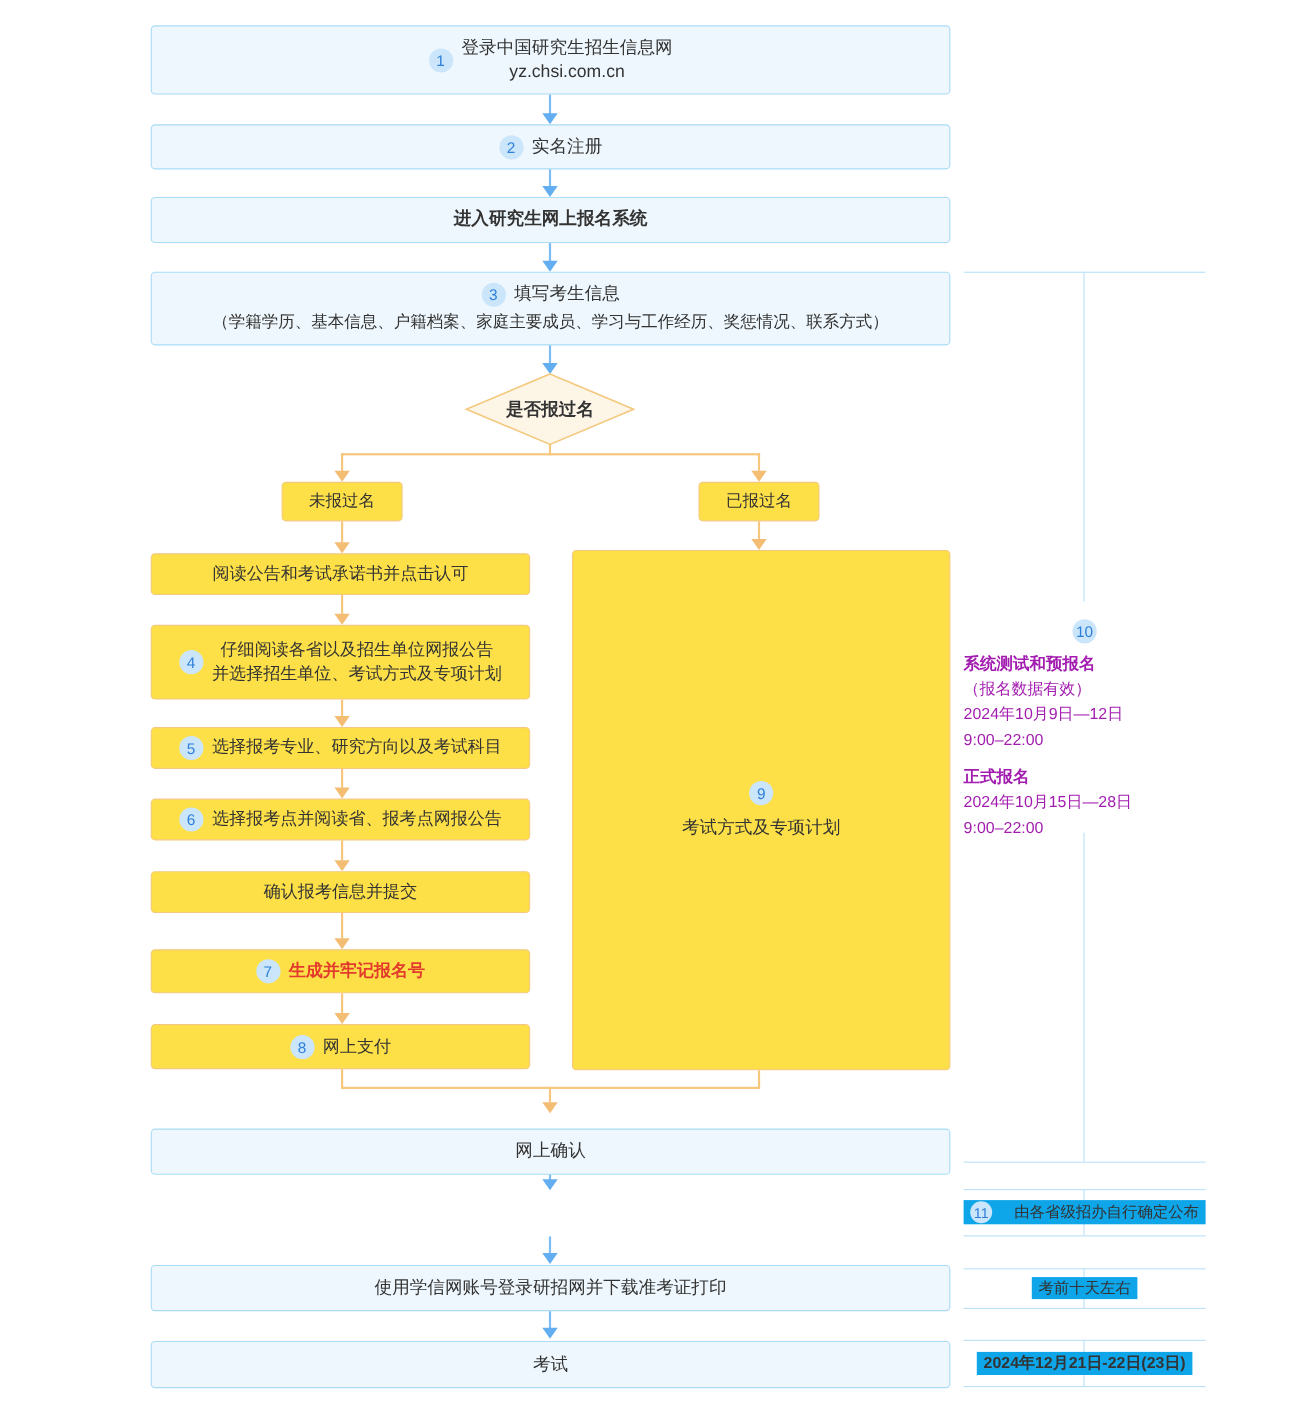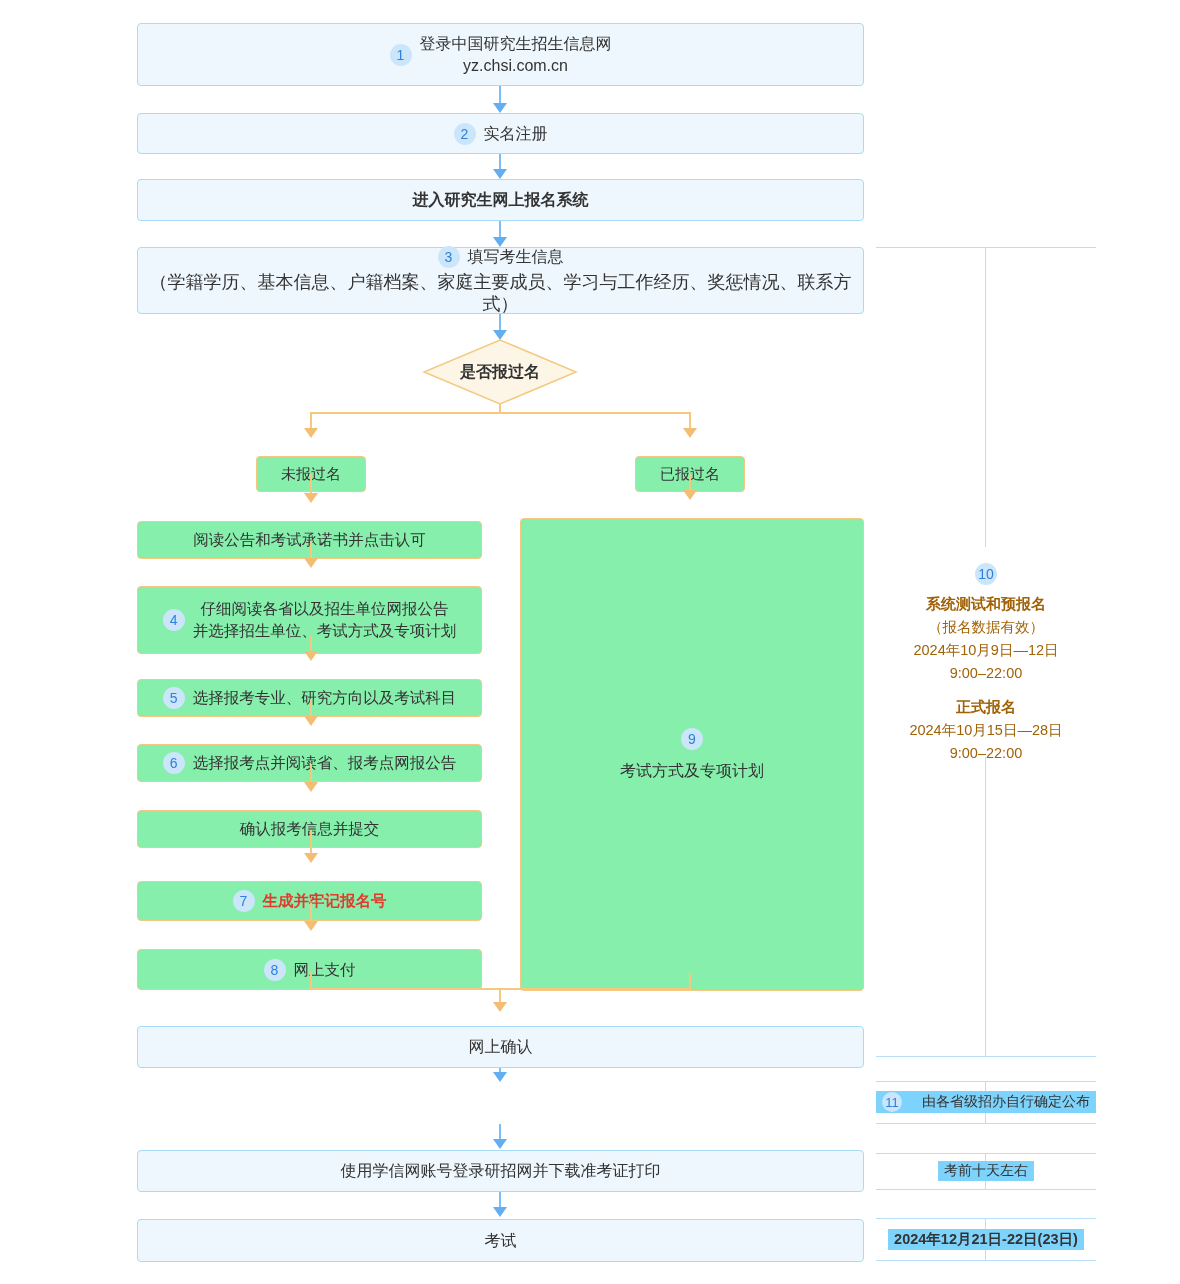--- a/index.html
+++ b/index.html
@@ -4,47 +4,47 @@
 <style>
   * { margin:0; padding:0; box-sizing:border-box; }
   html,body { background:#fff; }
   #canvas {
     position:relative; width:1180px; height:1284px; background:#fff;
     font-family:"Liberation Sans","DejaVu Sans",sans-serif; color:#333;
   }
   .bx { position:absolute; border-radius:4px; display:flex; align-items:center;
         justify-content:center; font-size:16px; line-height:22px; text-align:center; }
   .bx-blue   { background:#eef7fd; border:1px solid #a9dbf6; }
-  .bx-orange { background:#86efac; border:1px solid #f4c97f;margin-top:18px; }
+  .bx-orange { background:#fde047; border:1px solid #f4c97f; }
   .badge { display:inline-flex; align-items:center; justify-content:center;
            width:22px; height:22px; border-radius:50%; background:#cbe5fb;
            color:#2f80d9; font-size:14px; flex:0 0 auto; }
   .badge.sm { width:20px; height:20px; font-size:13px; }
   .row { display:flex; align-items:center; justify-content:center; gap:8px; }
   .stem { position:absolute; width:2px; }
   .stem.b { background:#7cbdf3; }
   .stem.o { background:#f6c77d; }
   .head { position:absolute; width:0; height:0;
           border-left:7px solid transparent; border-right:7px solid transparent; }
   .head.b { border-top:10px solid #62aef0; }
   .head.o { border-top:10px solid #f3bd74; }
   .hl { position:absolute; height:2px; background:#f6c77d; }
   .brk { position:absolute; background:#b9e0f8; }
   .dlabel { position:absolute; inset:0; display:flex; align-items:center;
             justify-content:center; font-weight:700; font-size:16px;text-align:right; }
-  .side { position:absolute; left:876px; width:220px; text-align:center;
-          font-size:14.5px; color:#a16207; }
+  .side { position:absolute; left:876px; width:220px; 
+          font-size:14.5px; color:#a21caf; }
   .side .t { font-weight:700; font-size:15px; line-height:24px; }
   .side .l { line-height:23px; }
   .cellc { position:absolute; left:876px; width:220px; display:flex;
            align-items:center; justify-content:center; z-index:2; }
-  .cellc .inner { display:flex; align-items:center; gap:20px; background:#7dd3fc;
+  .cellc .inner { display:flex; align-items:center; gap:20px; background:#0ea5e9;
                   padding:1px 6px; font-size:14px; }
   .red { color:#e23a2c; font-weight:700; }
-  .small-note { font-size:18px; }
+  .small-note { font-size:15px; }
 </style>
 </head>
 <body>
 
 <div id="canvas">
 
   <div class="bx bx-blue" style="left:137px;top:23px;width:727px;height:63px;">
     <div class="row">
       <span class="badge">1</span>
       <span>

